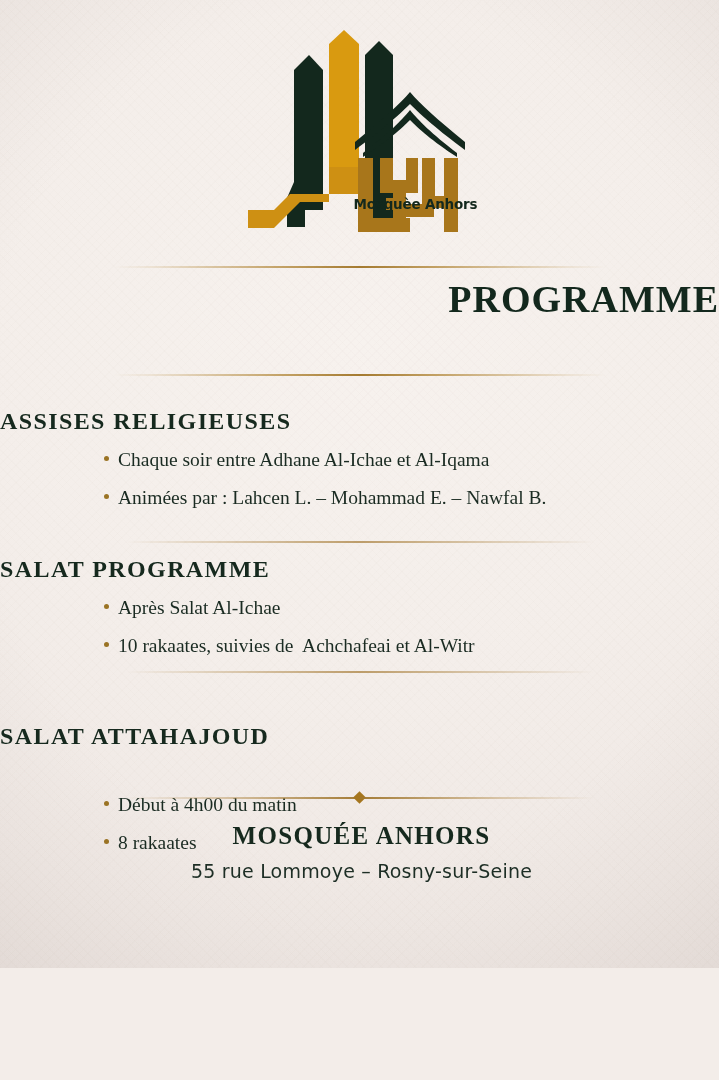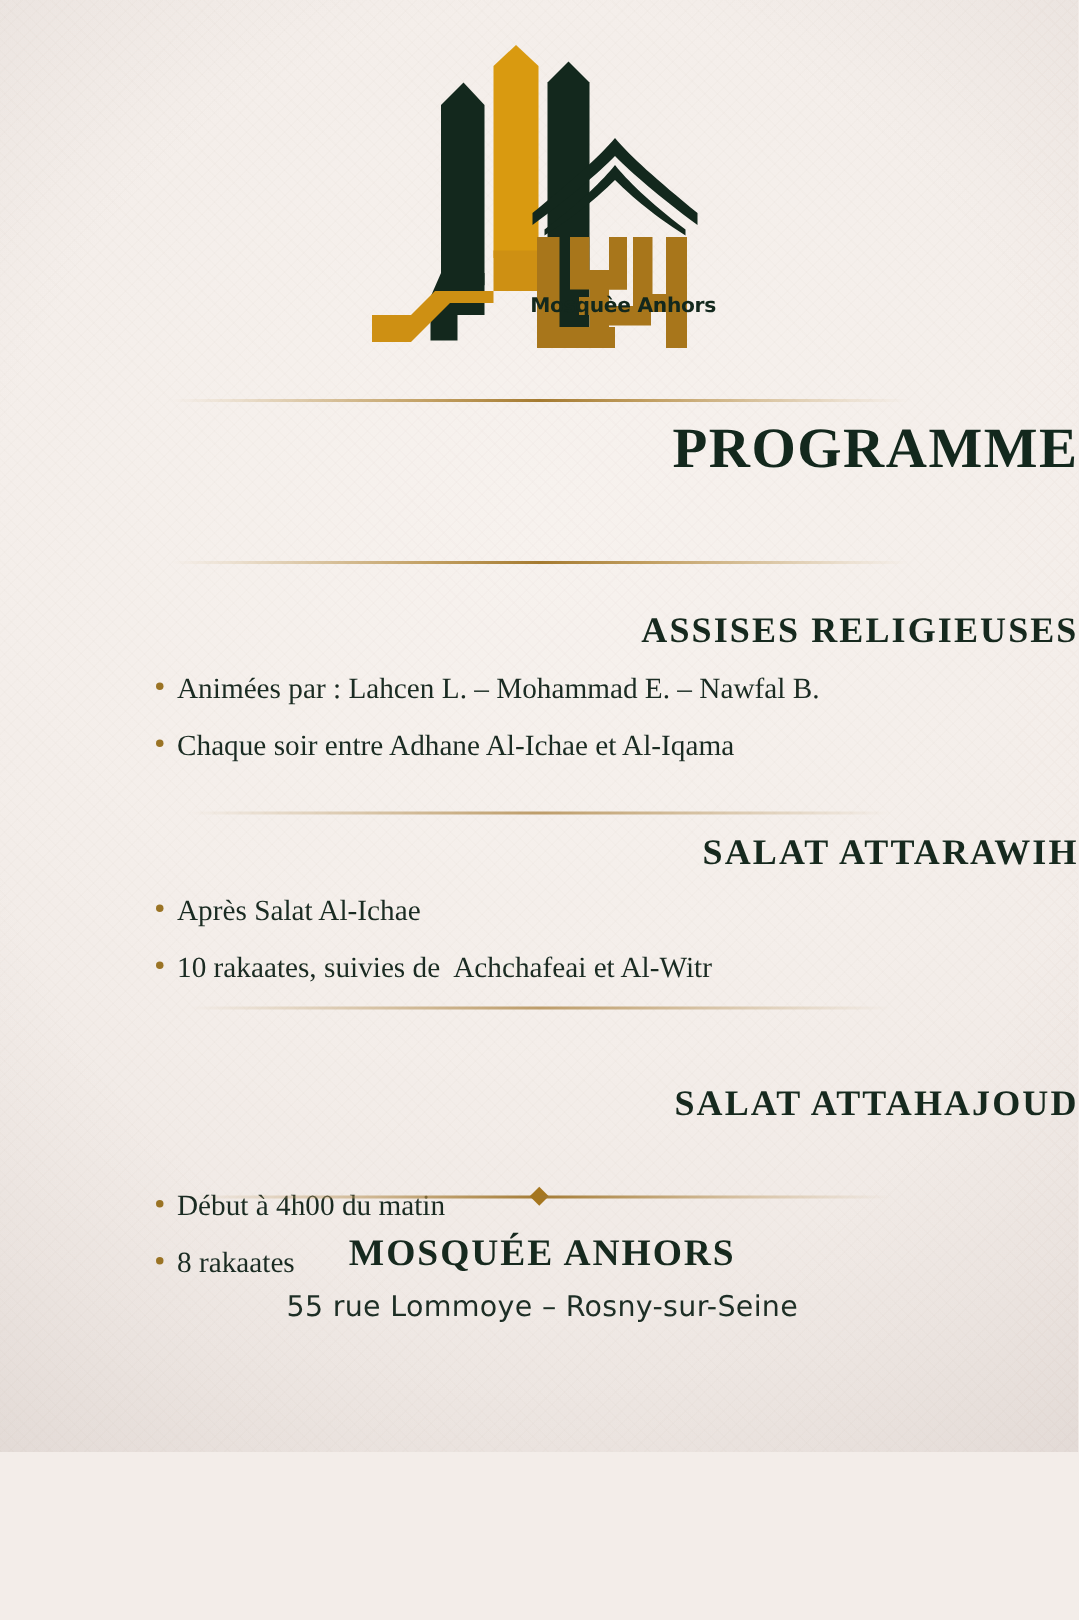--- a/index.html
+++ b/index.html
@@ -172,21 +172,21 @@
   .section {
     position: absolute;
     left: 0;
     width: 100%;
   }
   .sec-1 { top: 408px; }
   .sec-2 { top: 556px; }
   .sec-3 { top: 723px; }
 
   .sec-head {
-    text-align: right;
+    text-align: left;
     font-family: "Liberation Serif", serif;
     font-weight: bold;
     font-size: 24px;
     letter-spacing: 1.4px;
     color: #16291e;
     line-height: 1.1;
   }
   .sec-items {
     margin: 0;
     padding: 0;
@@ -293,33 +293,33 @@
       <div class="title-line1">PROGRAMME</div>
     </div>
 
     <div class="rule gold rule-title"></div>
 
     <div class="section sec-1">
       <div class="sec-head">ASSISES RELIGIEUSES</div>
       <ul class="sec-items">
         <li class="sec-item">
           <span class="bullet"></span>
+          <span class="txt">Chaque soir entre Adhane Al-Ichae et Al-Iqama</span>
+        </li>
+        <li class="sec-item">
+          <span class="bullet"></span>
           <span class="txt">Animées par : Lahcen L. – Mohammad E. – Nawfal B.</span>
         </li>
-        <li class="sec-item">
-          <span class="bullet"></span>
-          <span class="txt">Chaque soir entre Adhane Al-Ichae et Al-Iqama</span>
-        </li>
       </ul>
     </div>
 
     <div class="rule soft rule-sec1"></div>
 
     <div class="section sec-2">
-      <div class="sec-head">SALAT ATTARAWIH</div>
+      <div class="sec-head">SALAT PROGRAMME</div>
       <ul class="sec-items">
         <li class="sec-item">
           <span class="bullet"></span>
           <span class="txt">Après Salat Al-Ichae</span>
         </li>
         <li class="sec-item">
           <span class="bullet"></span>
           <span class="txt">10 rakaates, suivies de  Achchafeai et Al-Witr</span>
         </li>
       </ul>

